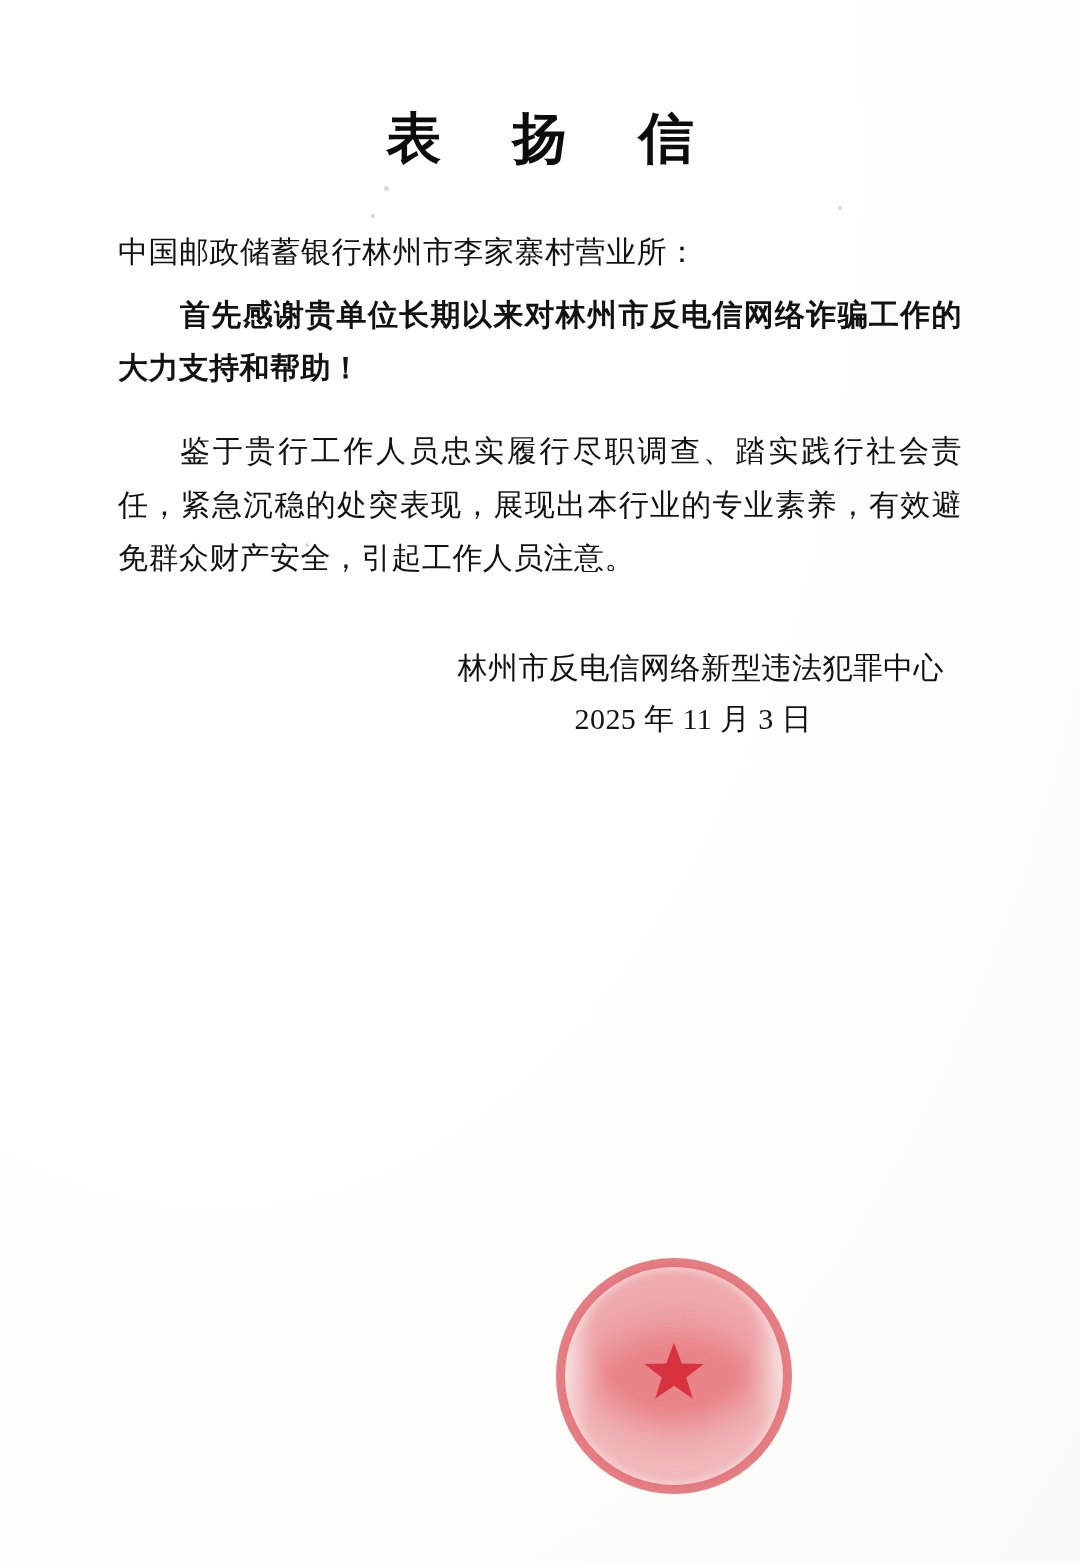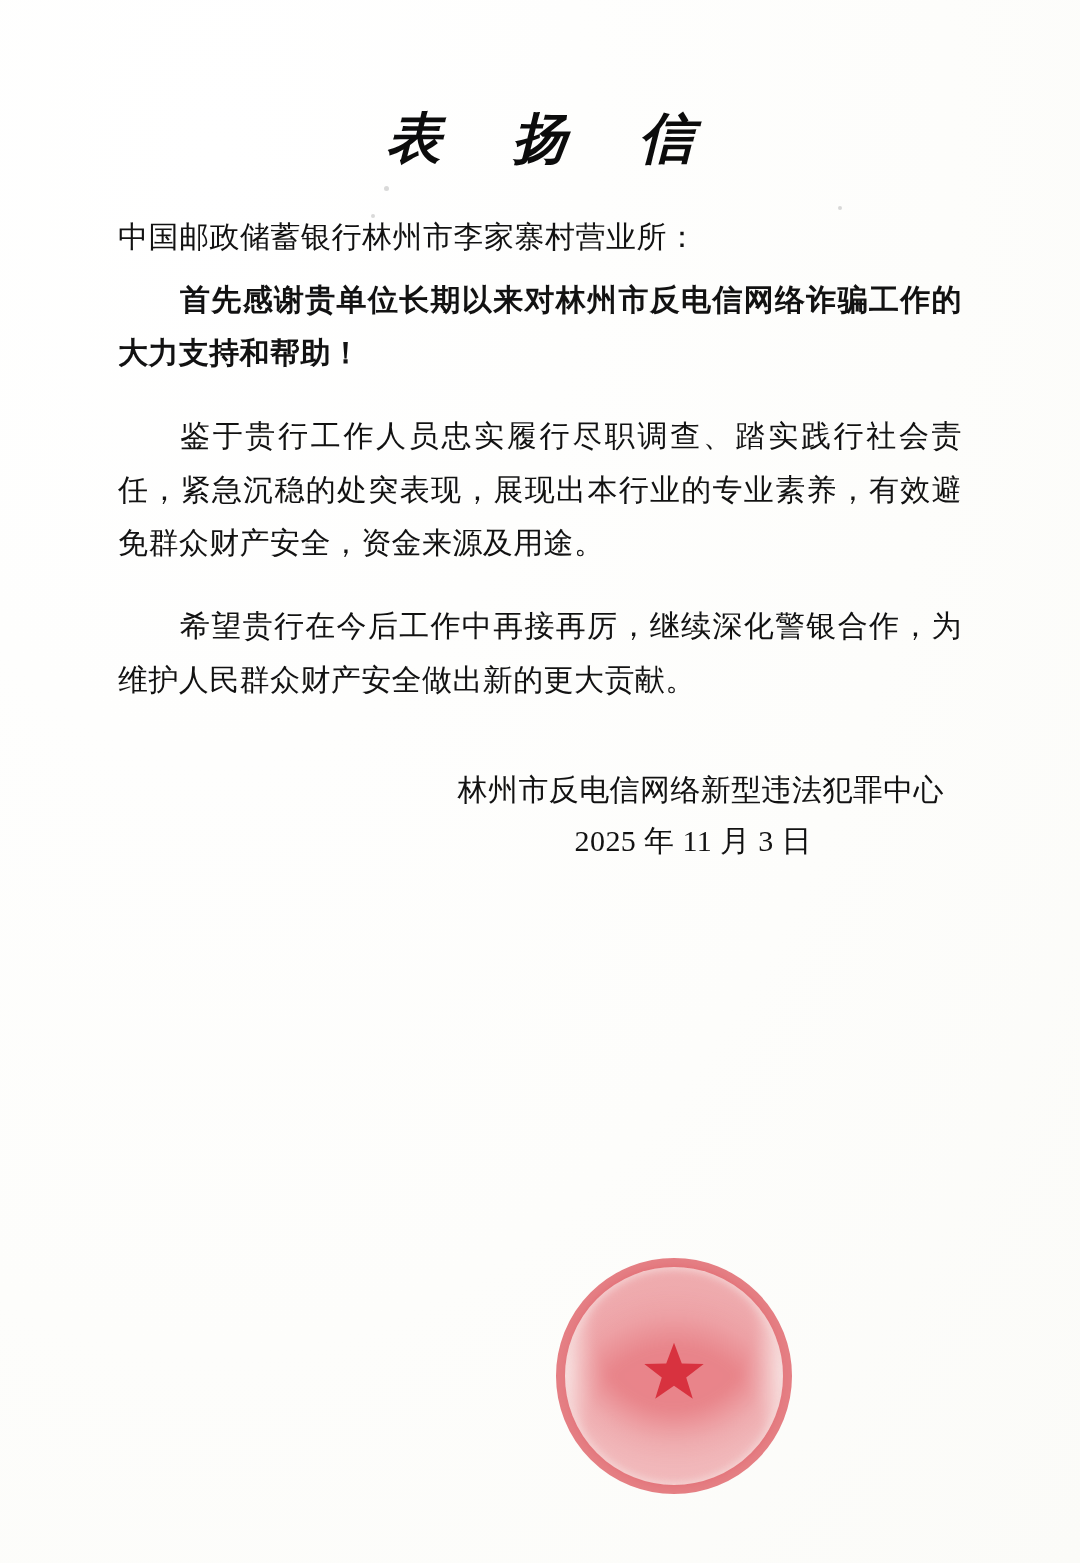--- a/index.html
+++ b/index.html
@@ -34,25 +34,24 @@
   .doc-title {
     margin: 0;
     padding-top: 102px;
     text-align: center;
     font-size: 55px;
     font-weight: bold;
     letter-spacing: 26px;
     text-indent: 26px;
     font-family: "DejaVu Serif", "Liberation Serif", serif;
     color: #0c0c0c;
-    font-style: italic;
   }
 
   .addressee {
-    margin-top: 38px;
+    margin-top: 53px;
     font-size: 30px;
     line-height: 1.55;
     letter-spacing: 0.5px;
   }
 
   .para {
     font-size: 30px;
     line-height: 1.78;
     text-align: justify;
     text-justify: inter-ideograph;
@@ -140,23 +139,22 @@
 
 <div class="sheet">
 
   <h1 class="doc-title">表 扬 信</h1>
 
   <div class="addressee">中国邮政储蓄银行林州市李家寨村营业所：</div>
 
   <p class="para indent first-body">首先感谢贵单位长期以来对林州市反电信网络诈骗工作的大力支持和帮助！</p>
 
 
-  <p class="para indent gap">鉴于贵行工作人员忠实履行尽职调查、踏实践行社会责任，紧急沉稳的处突表现，展现出本行业的专业素养，有效避免群众财产安全，资金来源及用途。</p>
+  <p class="para indent gap">鉴于贵行工作人员忠实履行尽职调查、踏实践行社会责任，紧急沉稳的处突表现，展现出本行业的专业素养，有效避免群众财产安全，引起工作人员注意。</p>
 
-  <p class="para indent gap">希望贵行在今后工作中再接再厉，继续深化警银合作，为维护人民群众财产安全做出新的更大贡献。</p>
 
   <div class="signature-block">
     <div class="sig-org">林州市反电信网络新型违法犯罪中心</div>
     <div class="sig-date">2025 年 11 月 3 日</div>
   </div>
 
 </div>
 
 <div class="seal">
   <div class="seal-ring"></div>

